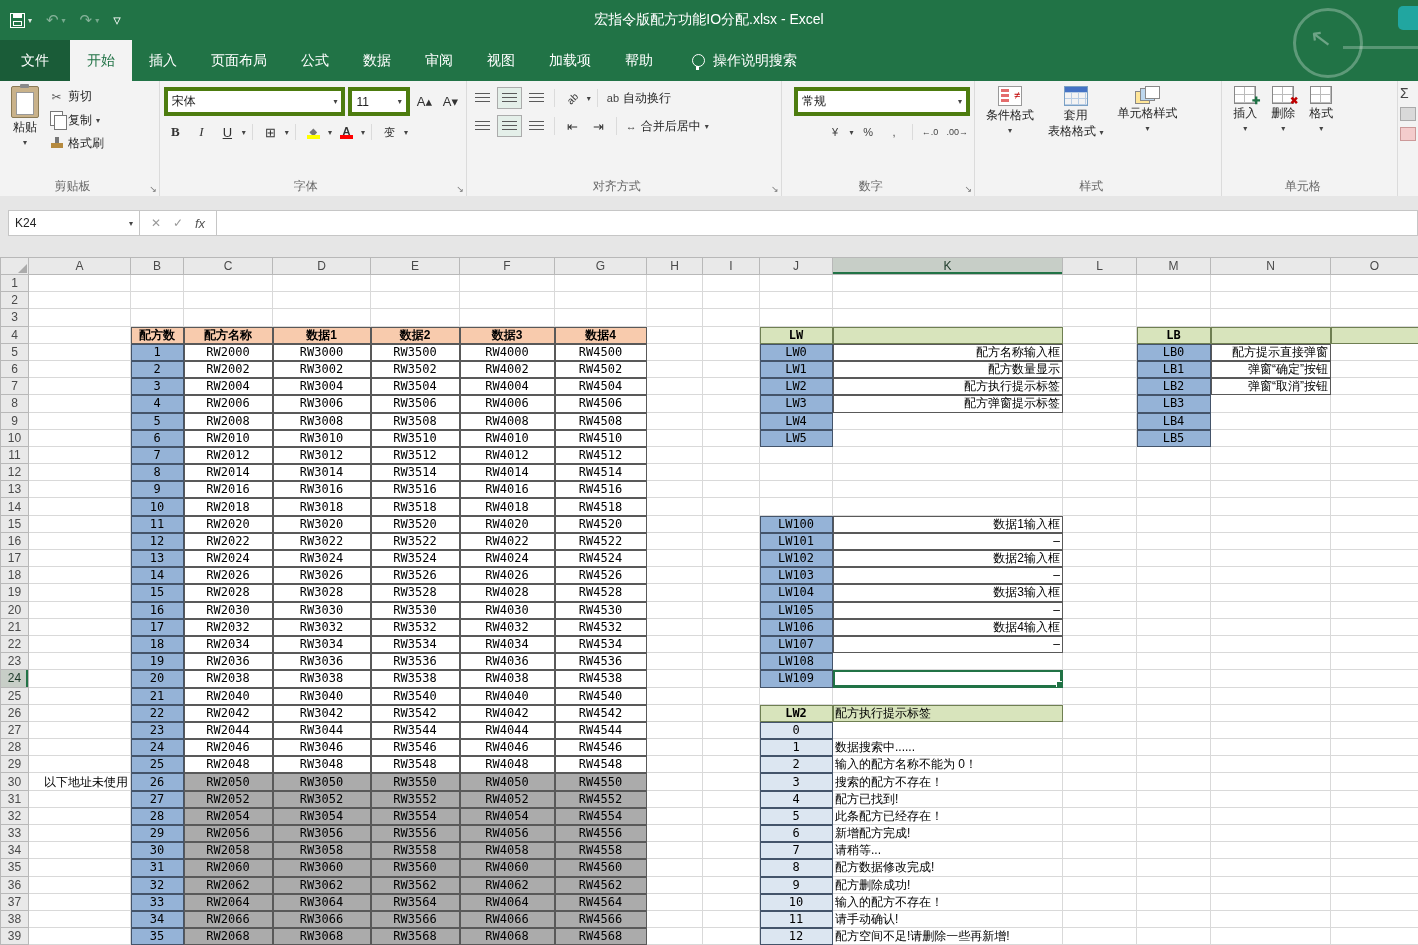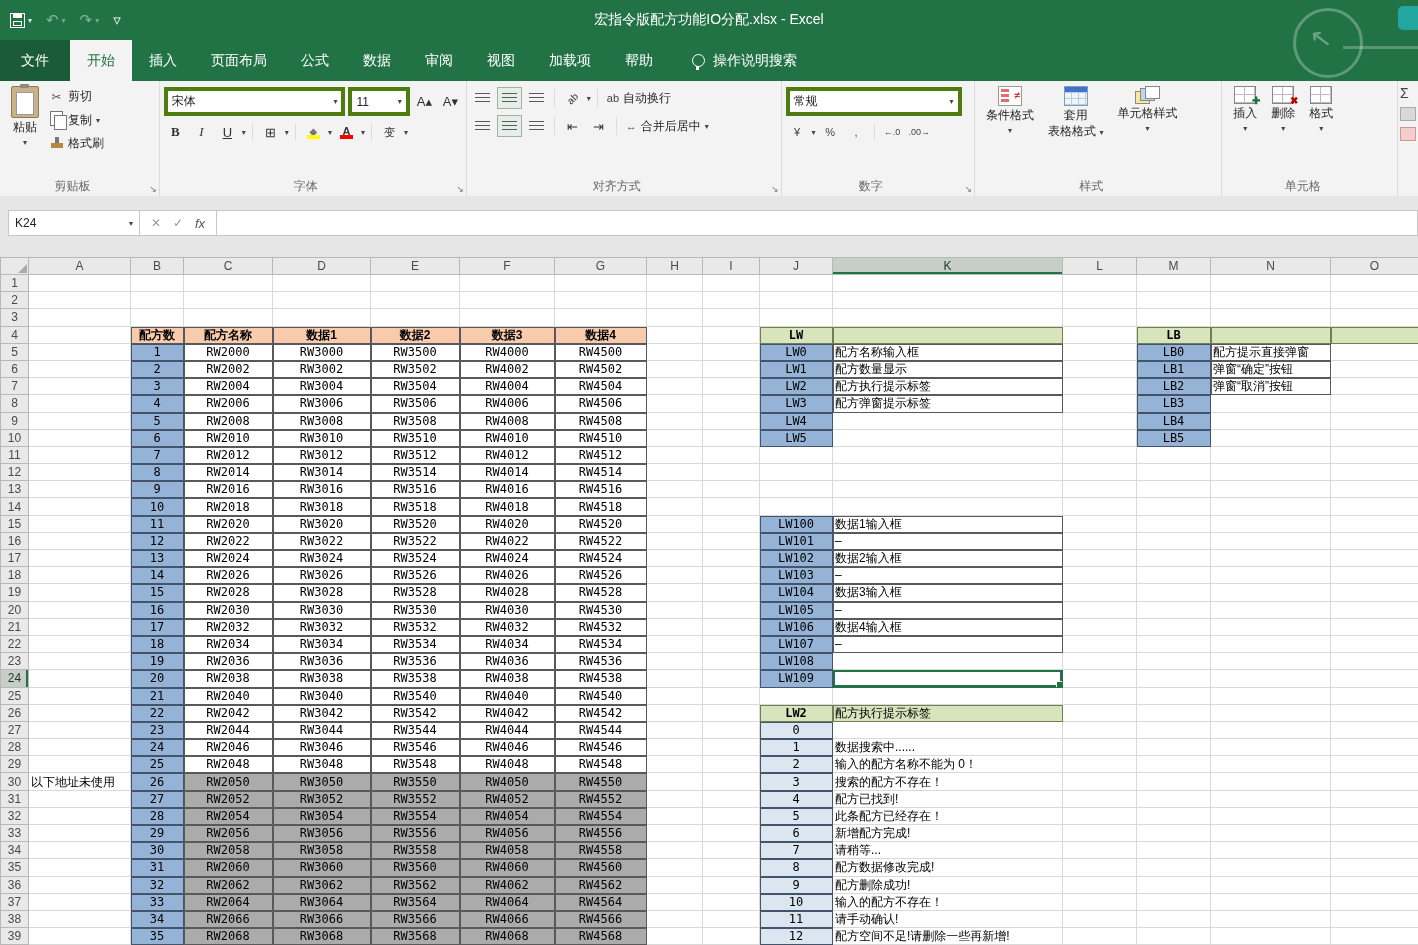--- a/index.html
+++ b/index.html
@@ -102,24 +102,24 @@
   .rowhdr.sel{background:#C7CEC7;color:#1c3a28;box-shadow:inset -2px 0 0 #217346;}
   td.cell{border:1px solid #D9D9D9;color:#000;}
   .mono{font-family:"DejaVu Sans Mono",monospace;font-size:11px;text-align:center;}
   .bold{font-weight:bold;margin-top:18px;}
   .hdr-peach{background:#F8CBAD;border-color:#595959 !important;box-shadow:inset 1px 1px 0 #595959;font-weight:bold;text-align:center;}
   .cell-rw{border-color:#595959 !important;box-shadow:inset 1px 1px 0 #595959;}
   .cell-blue{background:#95B3D7;border-color:#44546A !important;box-shadow:inset 1px 1px 0 #44546A;}
   .cell-lightblue{background:#DCE6F1;border-color:#44546A !important;box-shadow:inset 1px 1px 0 #44546A;}
   .cell-green{background:#D8E4BC;border-color:#6f7f52 !important;box-shadow:inset 1px 1px 0 #6f7f52;}
   .cell-gray{background:#ABABAB;}
-  .desc-box{border-color:#595959 !important;box-shadow:inset 1px 1px 0 #595959;text-align:left;padding-left:4px;}
+  .desc-box{border-color:#595959 !important;box-shadow:inset 1px 1px 0 #595959;text-align:right;padding-left:4px;}
   .plain-desc{text-align:left;padding-left:4px;}
   .pad{text-align:left;padding-left:8px;}
-  .note-red{color:#FF0000;text-align:left;}
+  .note-red{color:#FF0000;text-align:right;}
   td.active-cell{position:relative;background:#fff;box-shadow:inset 0 0 0 2px #217346 !important;border-color:#217346 !important;}
   .fill-handle{position:absolute;right:-2px;bottom:-2px;width:6px;height:6px;background:#217346;border:1px solid #fff;}
 </style>
 </head>
 <body>
 
 <div class="app">
 
   <div class="titlebar">
     <div class="qat">
@@ -294,21 +294,21 @@
         <span class="smallbtn">
             <span class="num-ic">↔</span>
             <span>合并后居中</span>
             <span class="dd">▾</span>
           </span>
       </div>
       <div class="rgroup-label">对齐方式</div>
       <span class="launcher">↘</span>
     </div>
 
-    <div class="rgroup" style="width:186px;flex-direction:column;align-items:flex-start;">
+    <div class="rgroup" style="width:186px;flex-direction:column;align-items:flex-end;">
       <div class="frow">
         <div class="combo" style="width:160px;">
             <span>常规</span>
             <span class="dd">▾</span>
           </div>
       </div>
       <div class="frow">
         <span class="tbtn">
             <span class="num-ic">¥</span>
           </span>

